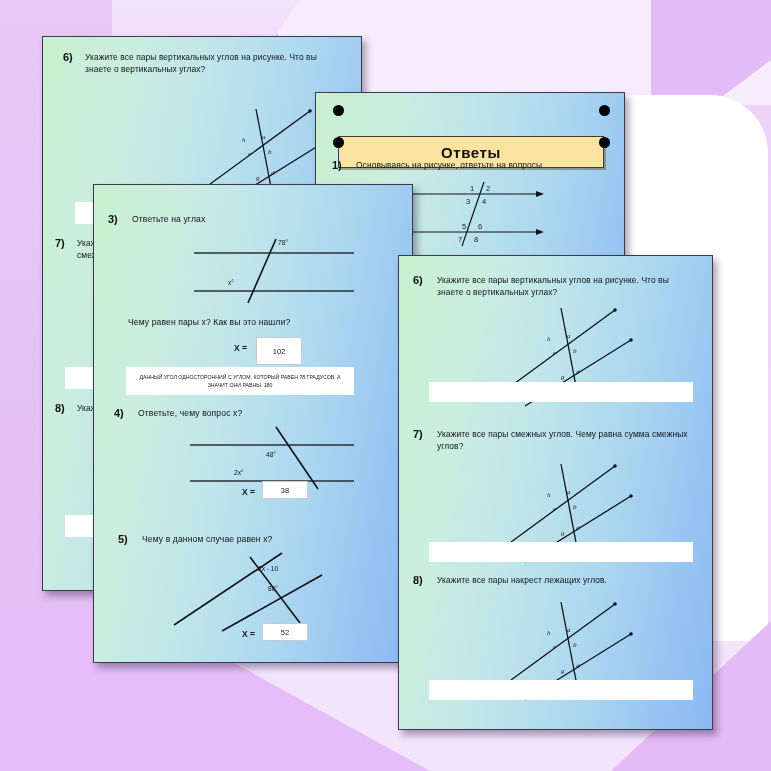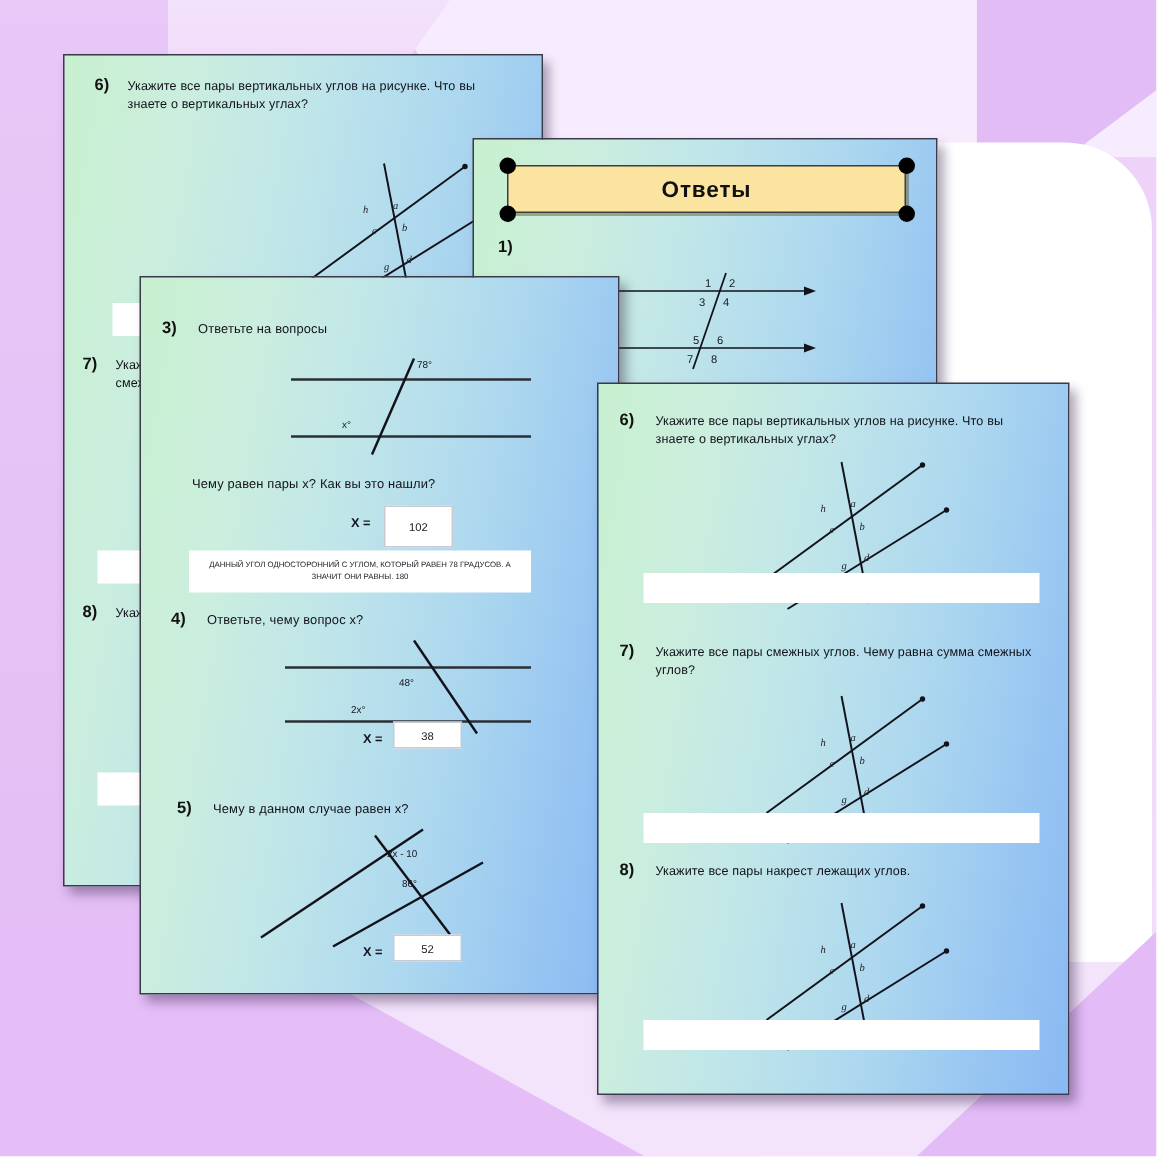--- a/index.html
+++ b/index.html
@@ -107,21 +107,21 @@
   }
   .fig { position: absolute; }
   .fig svg { display: block; overflow: visible; }
 
   
   .plaque {
     position: absolute;
     background: #fbe3a0;
     border: 1px solid #3d3d3d;
     box-shadow: 2px 2px 0 rgba(90,80,40,.45);
-    display: flex; align-items: center; justify-content: center;
+    display: flex; align-items: center; justify-content: center; margin-top: 26px;
   }
   .plaque-title {
     font-weight: bold; color: #111; letter-spacing: .6px;
     font-family: "Liberation Sans", sans-serif;
   }
   .handle {
     position: absolute; width: 11px; height: 11px;
     background: #000; border-radius: 50%;
   }
 
@@ -205,20 +205,21 @@
       <div class="plaque" style="left:22px; top:17px; width:266px; height:32px;">
         <span class="plaque-title" style="font-size:15px;">Ответы</span>
       </div>
       <div class="handle" style="left:17px; top:12px;"></div>
       <div class="handle" style="left:283px; top:12px;"></div>
       <div class="handle" style="left:17px; top:44px;"></div>
       <div class="handle" style="left:283px; top:44px;"></div>
 
       <div class="qrow" style="left:16px; top:66px; width:290px;">
         <span class="qnum" style="font-size:11px; width:24px;">1)</span>
+        <span class="qtext" style="font-size:8.4px; line-height:12px; width:250px;">Основываясь на рисунке, ответьте на вопросы</span>
       </div>
 
       <div class="fig" style="left:92px; top:87px;">
         <svg width="140" height="70" viewBox="0 0 140 70">
           <line x1="2" y1="14" x2="128" y2="14" stroke="#12121a" stroke-width="1.1"></line>
           <polygon points="128,11 136,14 128,17" fill="#12121a"></polygon>
           <line x1="2" y1="52" x2="128" y2="52" stroke="#12121a" stroke-width="1.1"></line>
           <polygon points="128,49 136,52 128,55" fill="#12121a"></polygon>
           <line x1="76" y1="2" x2="54" y2="66" stroke="#12121a" stroke-width="1.2"></line>
           <g font-size="7.5" fill="#1a1a22" font-family="Liberation Sans, sans-serif">
@@ -273,21 +274,21 @@
         <span>109</span>
       </div>
     </div>
   </div>
 
   <div class="card" style="left:93px; top:184px; width:320px; height:479px;">
     <div class="card-inner">
 
       <div class="qrow" style="left:14px; top:28px; width:290px;">
         <span class="qnum" style="font-size:11px; width:24px;">3)</span>
-        <span class="qtext" style="font-size:8.6px; line-height:12px;">Ответьте на вопросы</span>
+        <span class="qtext" style="font-size:8.6px; line-height:12px;">Ответьте на углах</span>
       </div>
 
       <div class="fig" style="left:64px; top:48px;">
         <svg width="200" height="70" viewBox="0 0 200 70">
           <line x1="36" y1="20" x2="196" y2="20" stroke="#2a2f36" stroke-width="1.6"></line>
           <line x1="36" y1="58" x2="196" y2="58" stroke="#2a2f36" stroke-width="1.6"></line>
           <line x1="90" y1="70" x2="118" y2="6" stroke="#12121a" stroke-width="1.6"></line>
           <text x="120" y="12" font-size="6.6" fill="#15151d" font-family="Liberation Sans, sans-serif">78°</text>
           <text x="70" y="52" font-size="6.6" fill="#15151d" font-family="Liberation Sans, sans-serif">x°</text>
         </svg>

